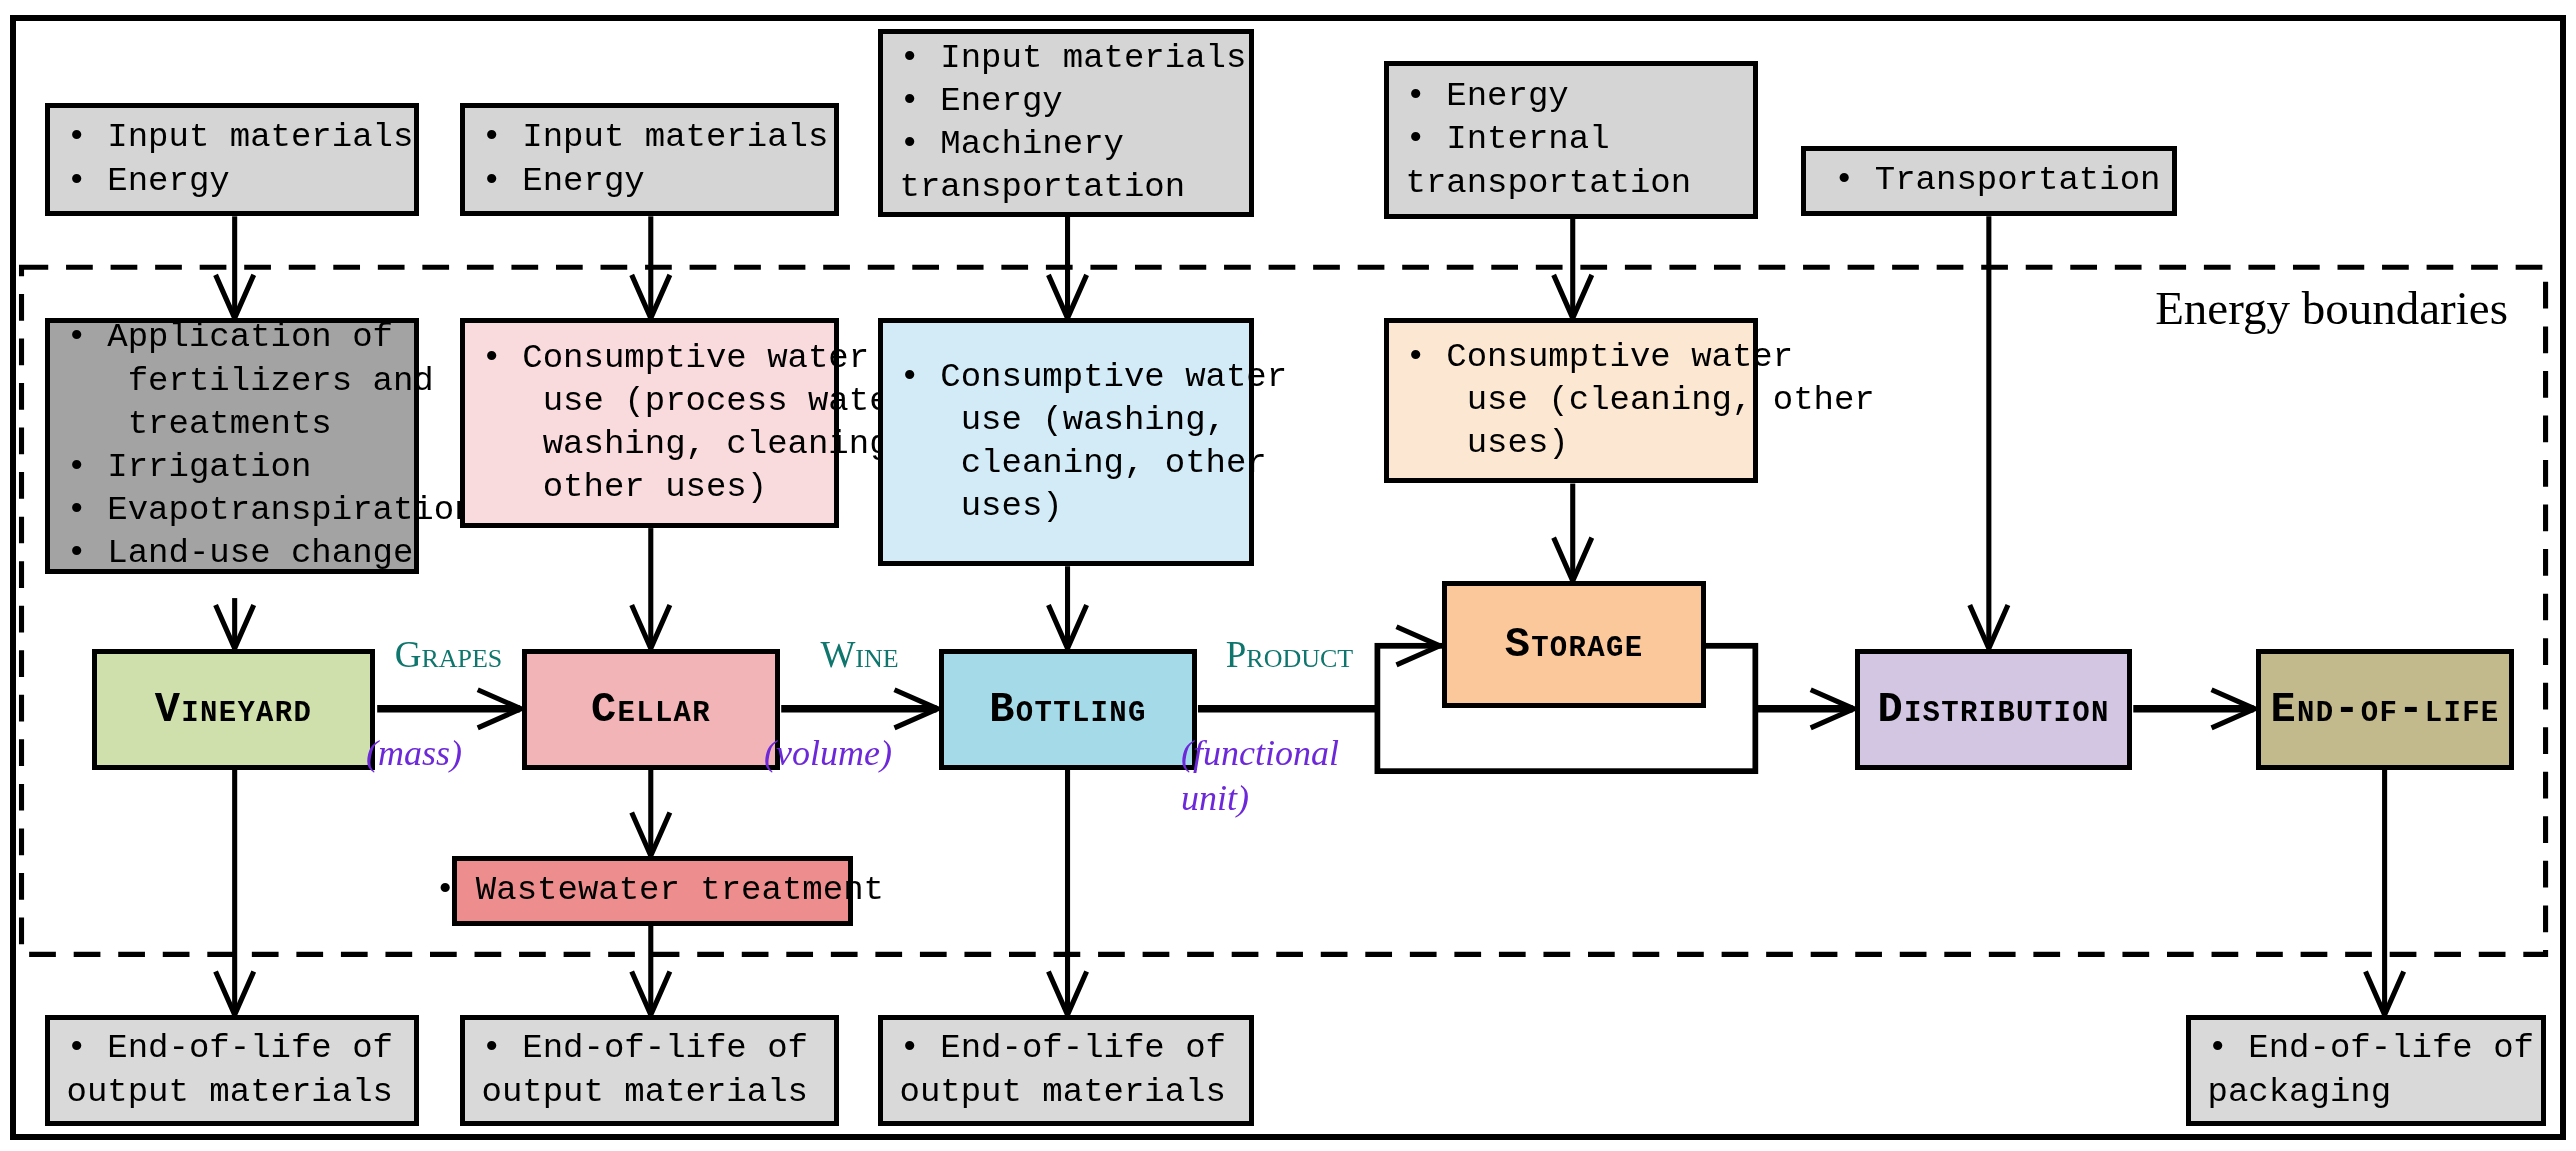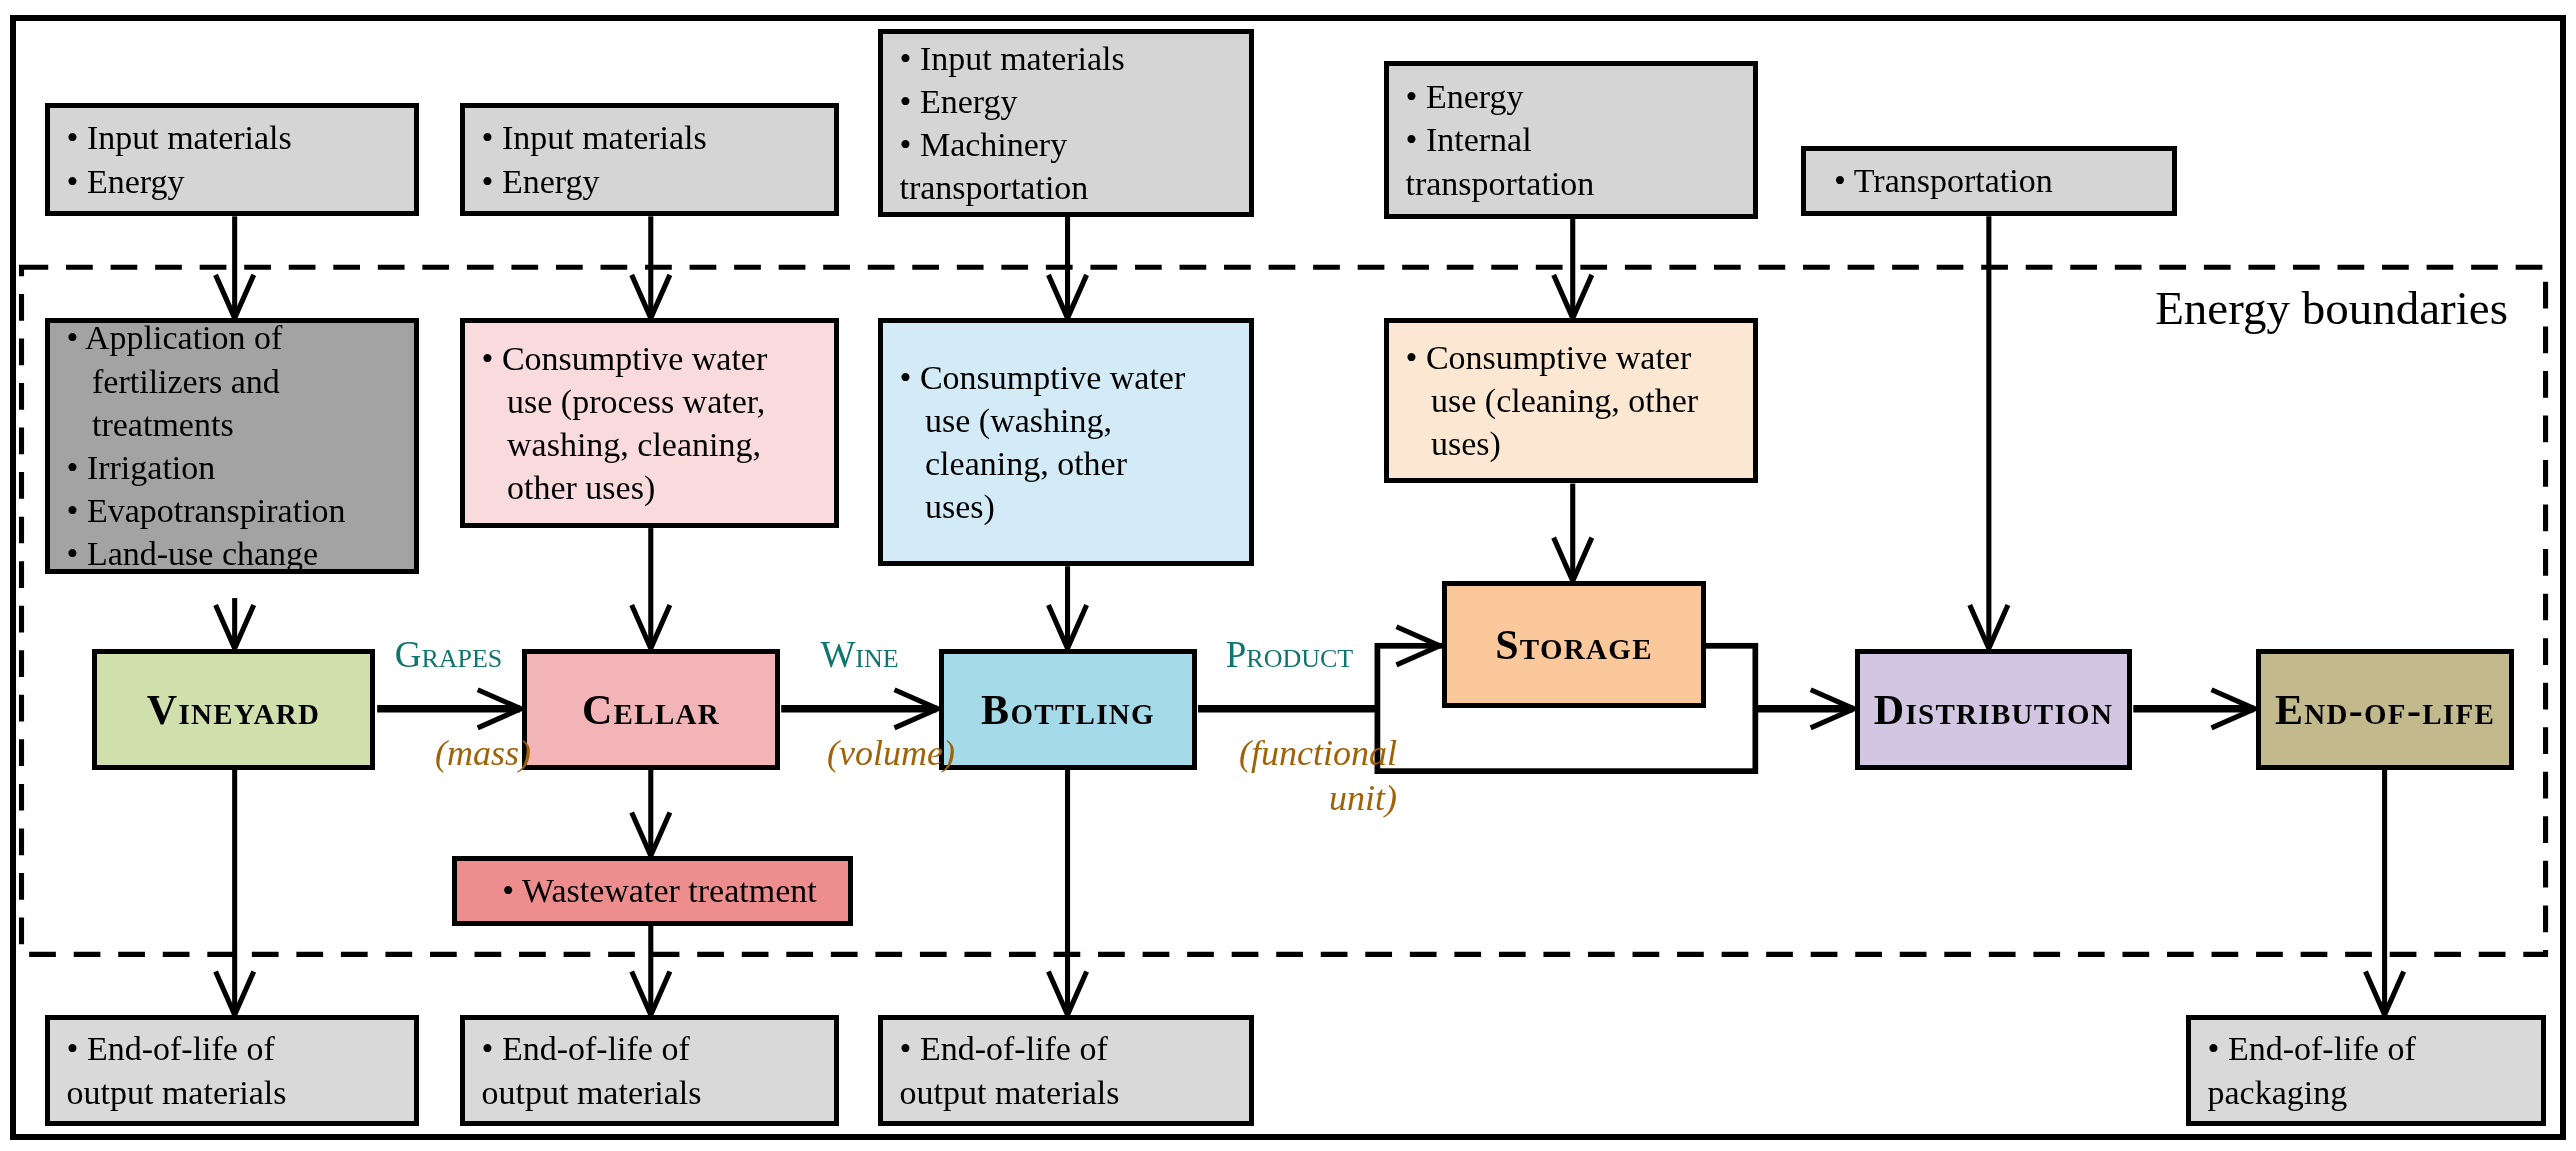--- a/index.html
+++ b/index.html
@@ -1,29 +1,29 @@
 <!DOCTYPE html>
 <html style="font-size:10.2px"><head>
 <meta charset="utf-8">
 <style>
   html,body{margin:0;padding:0;background:#ffffff;}
   body{width:2576px;height:1151px;position:relative;font-family:"Liberation Serif","DejaVu Serif",serif;}
   *{box-sizing:border-box;}
   .canvas{position:absolute;left:0;top:0;width:2576px;height:1151px;background:#ffffff;overflow:hidden;}
   .frame{position:absolute;left:10.2px;top:15.3px;width:2556px;height:1125px;border:6.4px solid #000;background:#ffffff;}
   svg.wires{position:absolute;left:0;top:0;width:2576px;height:1151px;}
-  .box{position:absolute;border:5.1px solid #000;display:flex;flex-direction:column;justify-content:center;}
+  .box{position:absolute;border:5.1px solid #000;display:flex;flex-direction:column;justify-content:center;font-family:Liberation Mono, monospace;}
   .box .txt{font-size:34px;line-height:1.27;color:#000;white-space:pre;padding-left:16.5px;}
   .gray{background:#d5d5d5;}
   .stage{align-items:center;justify-content:center;}
   .stage .lbl{font-size:42px;font-weight:700;font-variant:small-caps;letter-spacing:1.3px;color:#000;}
   .wastewater{align-items:center;padding-left:14px;}
   .wastewater .txt{padding-left:0;}
   .flowname{position:absolute;text-align:center;font-variant:small-caps;font-size:37px;color:#0f766e;}
-  .flowunit{position:absolute;text-align:right;font-style:italic;font-size:36px;line-height:1.25;color:#a16207;white-space:pre;}
+  .flowunit{position:absolute;text-align:left;font-style:italic;font-size:36px;line-height:1.25;color:#6d28d9;white-space:pre;}
   .sysbound{position:absolute;left:2069px;top:281px;width:439px;text-align:right;font-size:47px;color:#000;}
 </style>
 </head>
 <body>
 
 <div class="canvas">
 
   <div class="frame"></div>
 
   <svg class="wires" viewBox="0 0 4047 1809">

